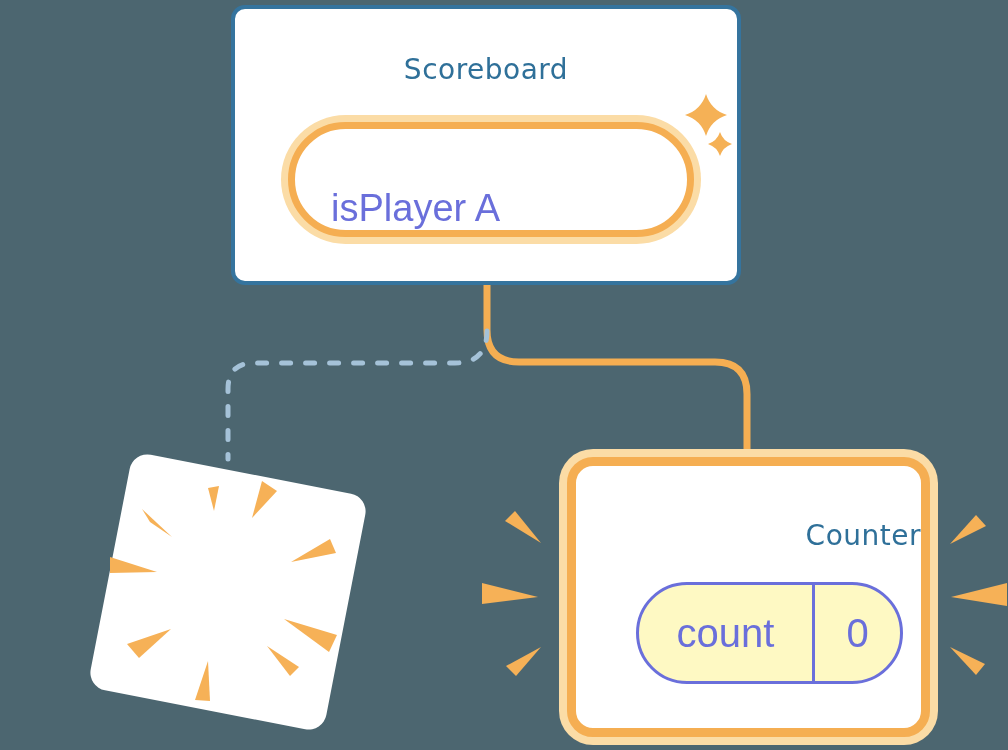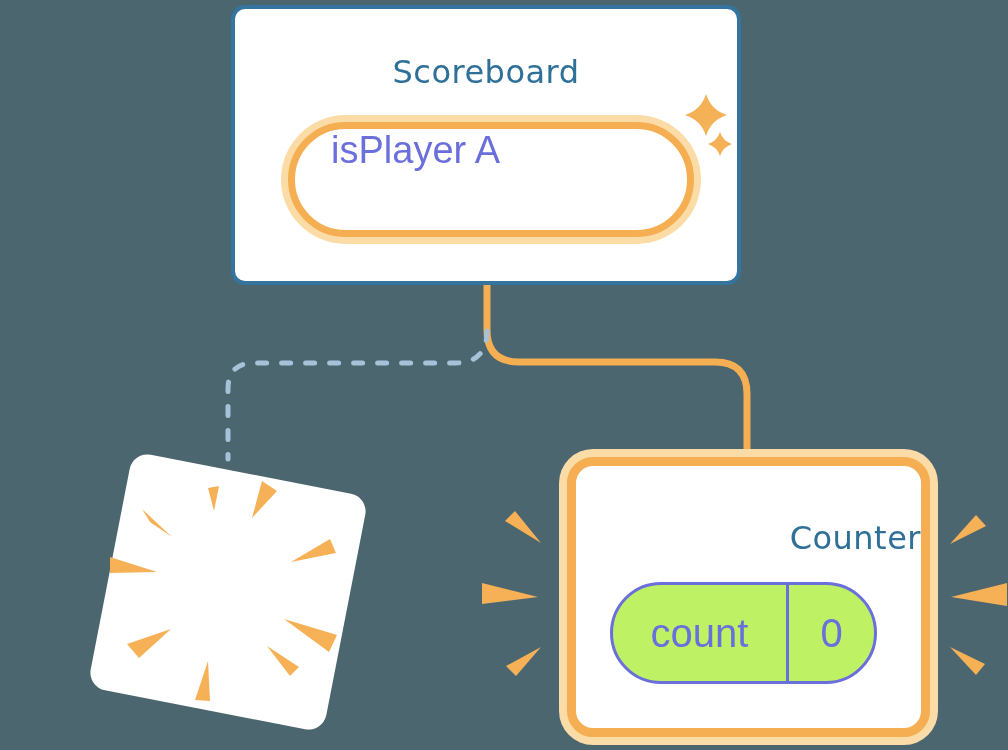--- a/index.html
+++ b/index.html
@@ -24,21 +24,21 @@
   .card {
     position: absolute;
     background: #ffffff;
   }
 
   .card-title {
     position: absolute;
     left: 0; right: 0;
     text-align: center;
     font-family: "DejaVu Sans", sans-serif;
-    font-size: 32px;
+    font-size: 28px;
     font-weight: 400;
     color: #2F7099;
     letter-spacing: 0.5px;
   }
 
   
   .scoreboard-card {
     left: 231px; top: 5px;
     width: 510px; height: 280px;
     border: 4px solid #35749E;
@@ -49,21 +49,21 @@
   
   .state-pill-highlight {
     position: absolute;
     left: 288px; top: 122px;
     width: 406px; height: 115px;
     background: #ffffff;
     border: 7px solid #F5AE52;
     box-shadow: 0 0 0 7px #FBDCA6;
     border-radius: 999px;
     display: flex;
-    align-items: flex-start;
+    align-items: flex-end;
     overflow: hidden;
   }
   .state-pill-highlight .cell {
     display: flex;
     align-items: center;
     justify-content: center;
     font-size: 38px;
     color: #6A6FDB;
   }
   .state-pill-highlight .cell.name { width: 241px; }
@@ -79,23 +79,23 @@
     width: 363px; height: 280px;
     border: 9px solid #F5AE52;
     box-shadow: 0 0 0 8px #FBDCA6;
     border-radius: 26px;
   }
   .counter-card .card-title { top: 53px; text-align: right; }
 
   
   .state-pill-plain {
     position: absolute;
-    left: 610px; top: 582px;
+    left: 636px; top: 582px;
     width: 267px; height: 102px;
-    background: #bef264;
+    background: #fef9c3;
     border: 3px solid #6A6FDB;
     border-radius: 999px;
     display: flex;
     align-items: stretch;
     overflow: hidden;
   }
   .state-pill-plain .cell {
     display: flex;
     align-items: center;
     justify-content: center;

